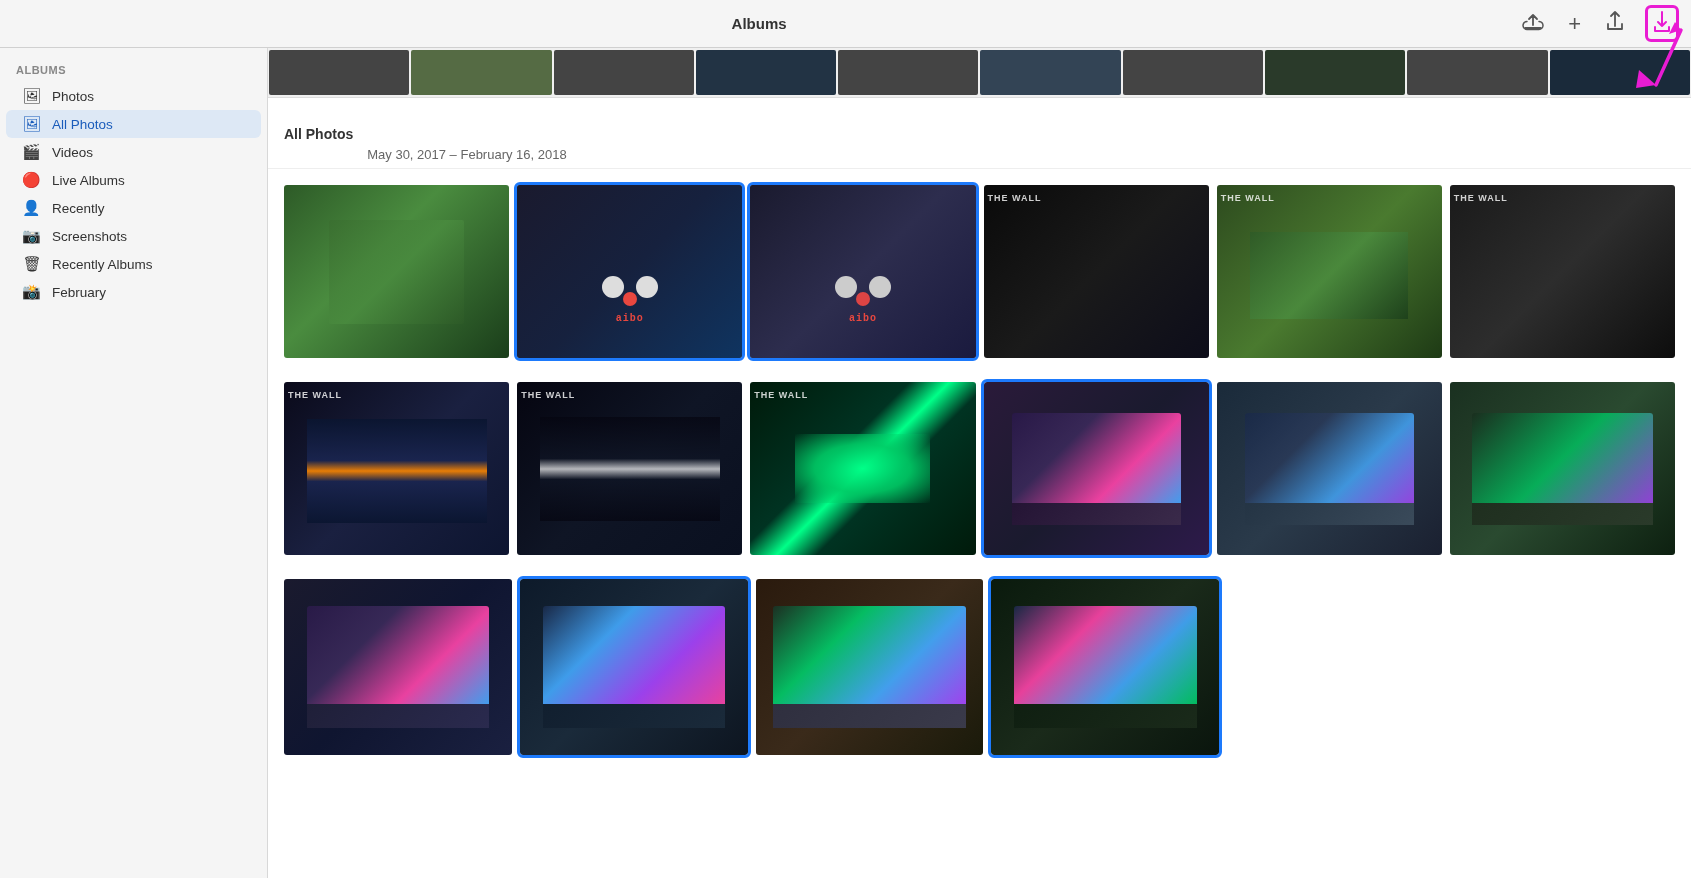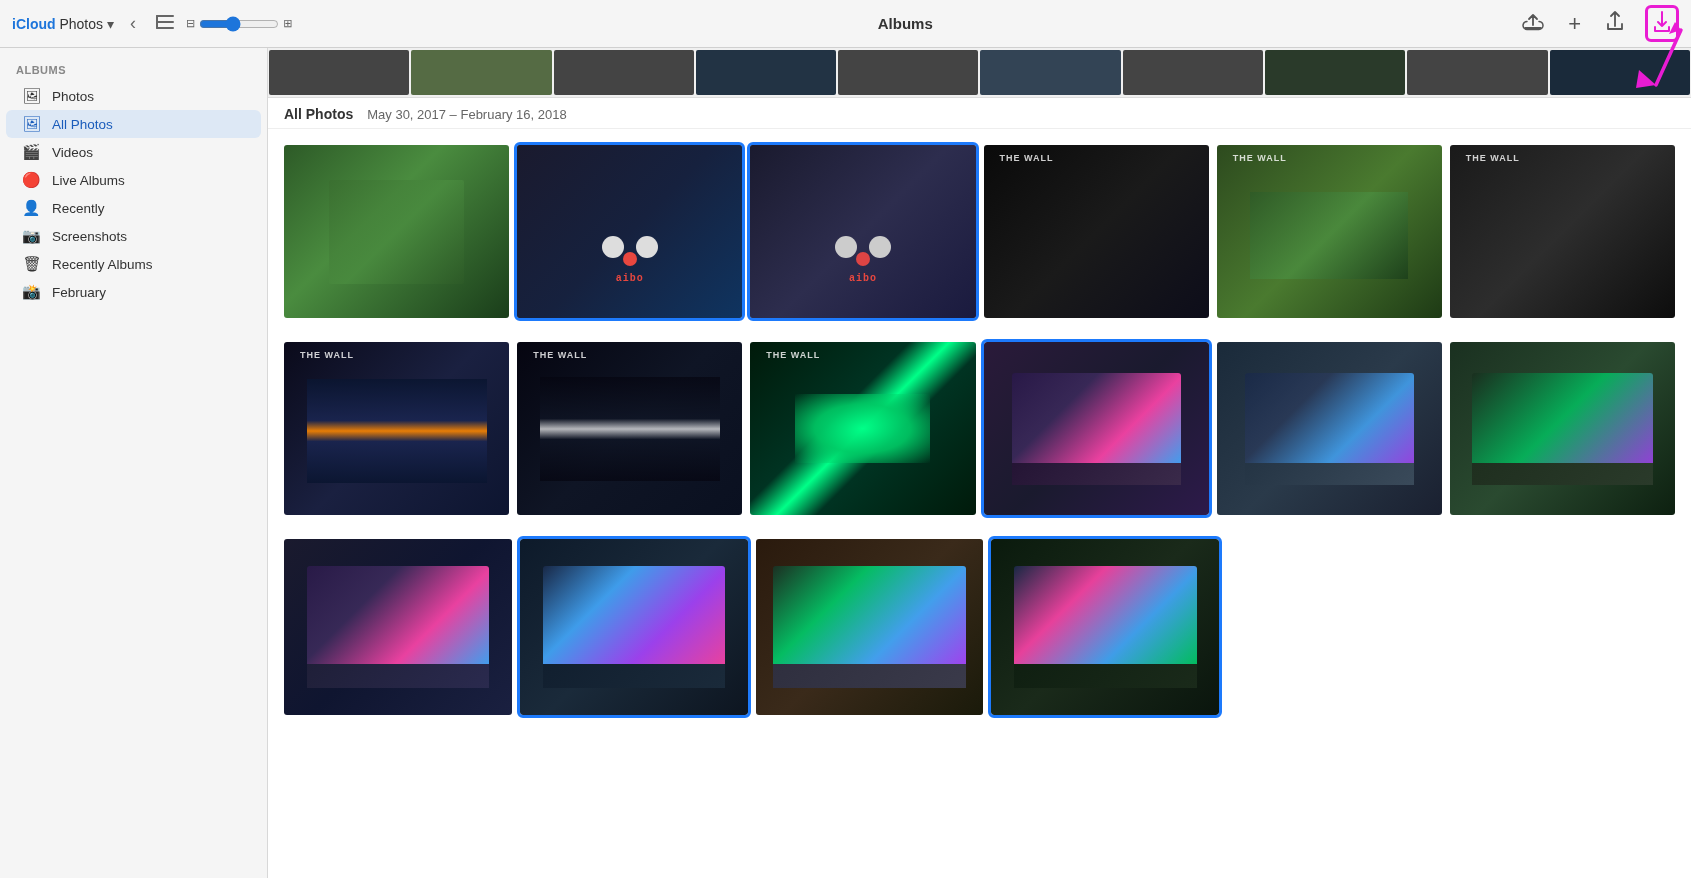--- a/index.html
+++ b/index.html
@@ -54,21 +54,21 @@
 
     
     .content { flex: 1; background: #fff; overflow-y: auto; display: flex; flex-direction: column; }
 
     
     .content-header {
       display: flex; align-items: center; gap: 14px;
       padding: 8px 16px 6px; border-bottom: 1px solid #eee; flex-shrink: 0;
     }
     .content-header .tab-label { font-size: 14px; font-weight: 700; color: #333; }
-    .content-header .date-range { font-size: 13px; color: #666; }
+    .content-header .date-range { font-size: 13px; color: #666; margin-top: 41px; }
 
     
     .photo-strip {
       display: flex; height: 50px; background: #f0f0f0; flex-shrink: 0;
       overflow: hidden; border-bottom: 1px solid #ddd;
     }
     .strip-item { flex: 1; background: #ccc; margin: 2px 1px; border-radius: 2px; overflow: hidden; }
     .strip-item.dark { background: #444; }
 
     
@@ -106,52 +106,33 @@
       width: 14px; height: 14px; background: #e8473f; border-radius: 50%;
       position: absolute; bottom: 30%; left: 50%; transform: translateX(-50%);
     }
     .aibo-text {
       position: absolute; bottom: 20%; left: 50%; transform: translateX(-50%);
       color: #e8473f; font-size: 10px; font-weight: 700; letter-spacing: 1px;
     }
 
     
     .wall-text {
-      position: absolute; top: 8px; left: 16px;
+      position: absolute; top: 8px; left: 4px;
       color: rgba(255,255,255,0.8); font-size: 9px; font-weight: 600; letter-spacing: 1px;
     }
 
     
     .arrow-overlay {
       position: fixed; top: 0; right: 0; pointer-events: none; z-index: 999;
     }
   </style>
 </head>
 <body>
 
 <div class="toolbar">
-  <div class="toolbar-left">
-    <span class="icloud-logo">
-      <strong>iCloud</strong> <span class="photos-text">Photos</span><span> ▾</span>
-    </span>
-    <button class="back-btn">‹</button>
-    <button class="sidebar-toggle">
-      <svg width="18" height="14" viewBox="0 0 18 14" fill="none">
-        <rect x="0" y="0" width="18" height="2" rx="1" fill="#666"></rect>
-        <rect x="0" y="6" width="18" height="2" rx="1" fill="#666"></rect>
-        <rect x="0" y="12" width="18" height="2" rx="1" fill="#666"></rect>
-        <rect x="0" y="0" width="2" height="14" rx="1" fill="#666"></rect>
-      </svg>
-    </button>
-    <div class="zoom-control">
-      <span class="zoom-icon">⊟</span>
-      <input type="range" class="zoom-slider" min="0" max="100" value="40" style="">
-      <span class="zoom-icon">⊞</span>
-    </div>
-  </div>
   <div class="toolbar-title">Albums</div>
   <div class="toolbar-right">
     <button class="toolbar-btn">
       <svg width="22" height="20" viewBox="0 0 22 20" fill="none">
         <path d="M11 14V4M11 4L7 8M11 4l4 4" stroke="#555" stroke-width="1.8" stroke-linecap="round" stroke-linejoin="round"></path>
         <path d="M3 17h16" stroke="#555" stroke-width="1.8" stroke-linecap="round"></path>
         <path d="M17 10.5c2.5.3 4 2 4 4 0 2.2-1.8 4-4 4H5c-2.2 0-4-1.8-4-4 0-2 1.5-3.7 4-4" stroke="#555" stroke-width="1.5" fill="none" stroke-linecap="round"></path>
       </svg>
     </button>
     <button class="toolbar-btn" style="font-size:22px; font-weight:300; color:#555;">+</button>

